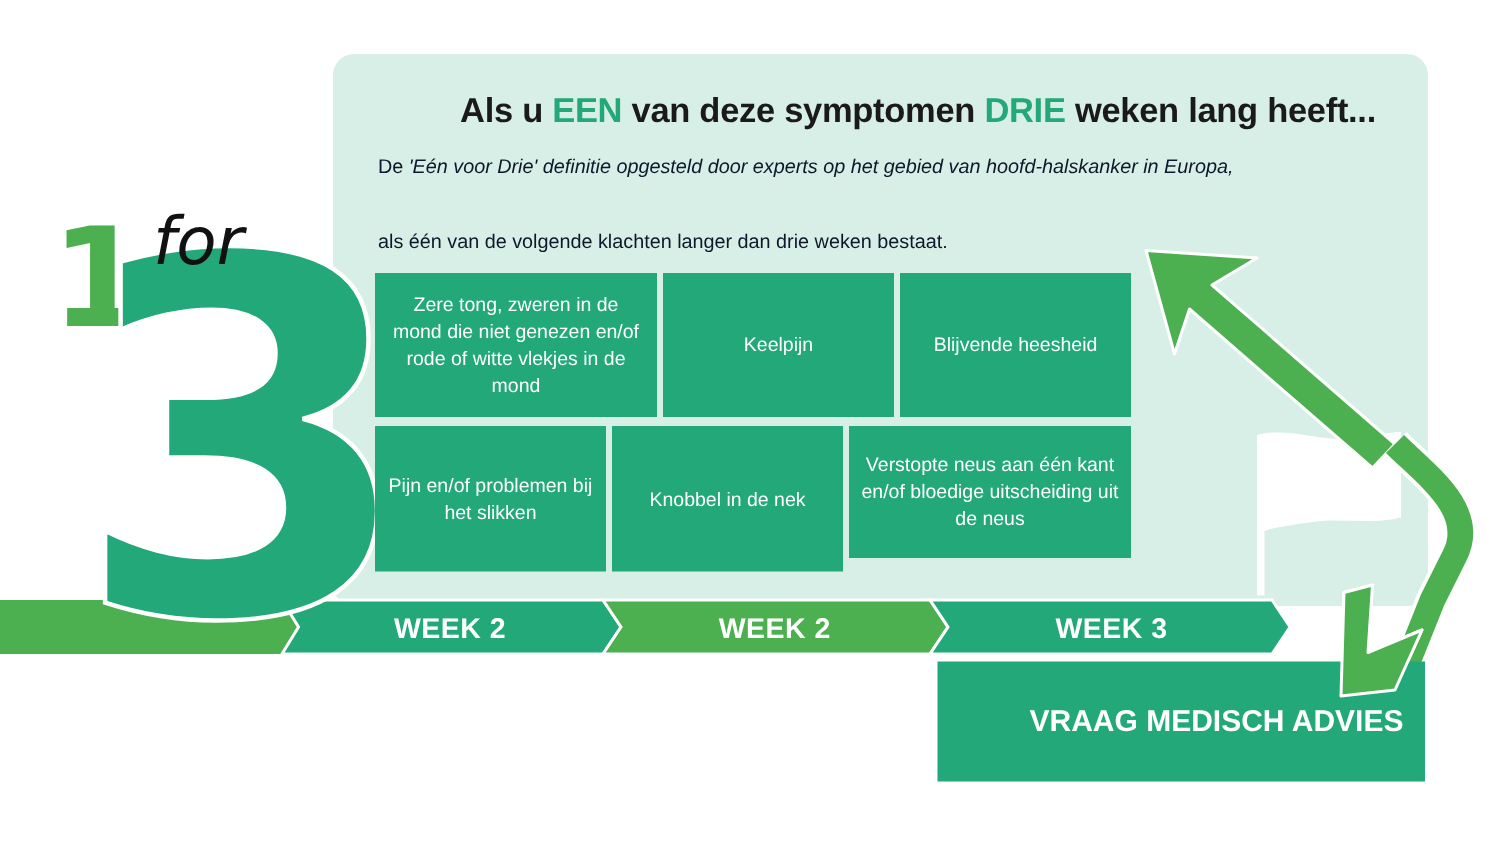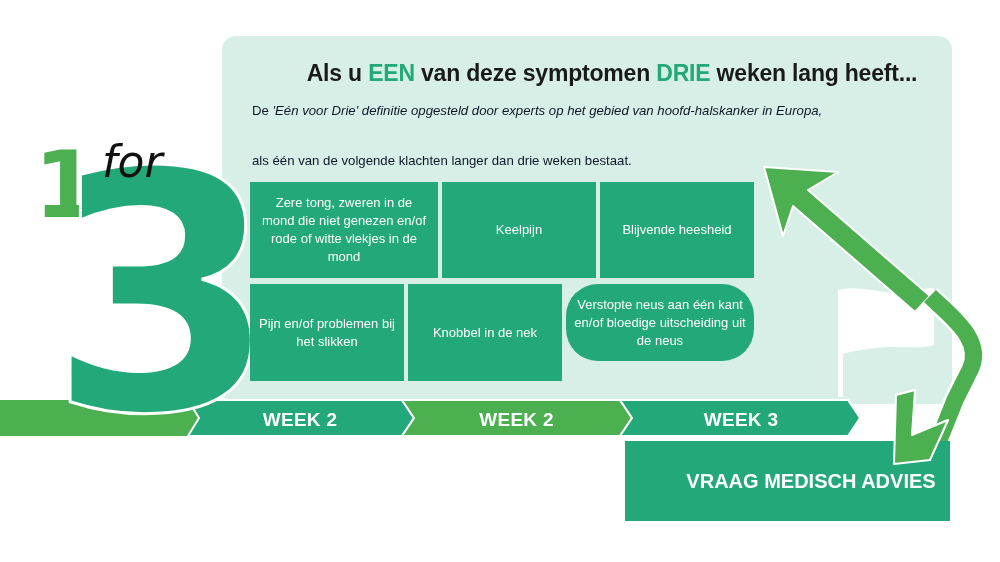--- a/index.html
+++ b/index.html
@@ -111,21 +111,21 @@
 </div>
 <div class="box" style="left:600px;top:182px;width:154px;height:96px;">
   <span>Blijvende heesheid</span>
 </div>
 <div class="box" style="left:250px;top:284px;width:154px;height:97px;">
   <span>Pijn en/of problemen bij het slikken</span>
 </div>
 <div class="box" style="left:408px;top:284px;width:154px;height:97px;">
   <span>Knobbel in de nek</span>
 </div>
-<div class="box" style="left:566px;top:284px;width:188px;height:77px;border-radius:32px;">
+<div class="box" style="left:566px;top:284px;width:188px;height:88px;">
   <span>Verstopte neus aan één kant en/of bloedige uitscheiding uit de neus</span>
 </div>
 
 <div class="week-label" style="left:200px;width:200px;">WEEK 2</div>
 <div class="week-label" style="left:414px;width:205px;">WEEK 2</div>
 <div class="week-label" style="left:632px;width:218px;">WEEK 3</div>
 
 <div class="advice"></div>
 <svg class="overlay" width="1000" height="562" style="pointer-events:none;">
   <polygon points="896,395 915,390 912,435 948,420 930,460 894,464" fill="#4caf50" stroke="#fff" stroke-width="2" stroke-linejoin="round"></polygon>

